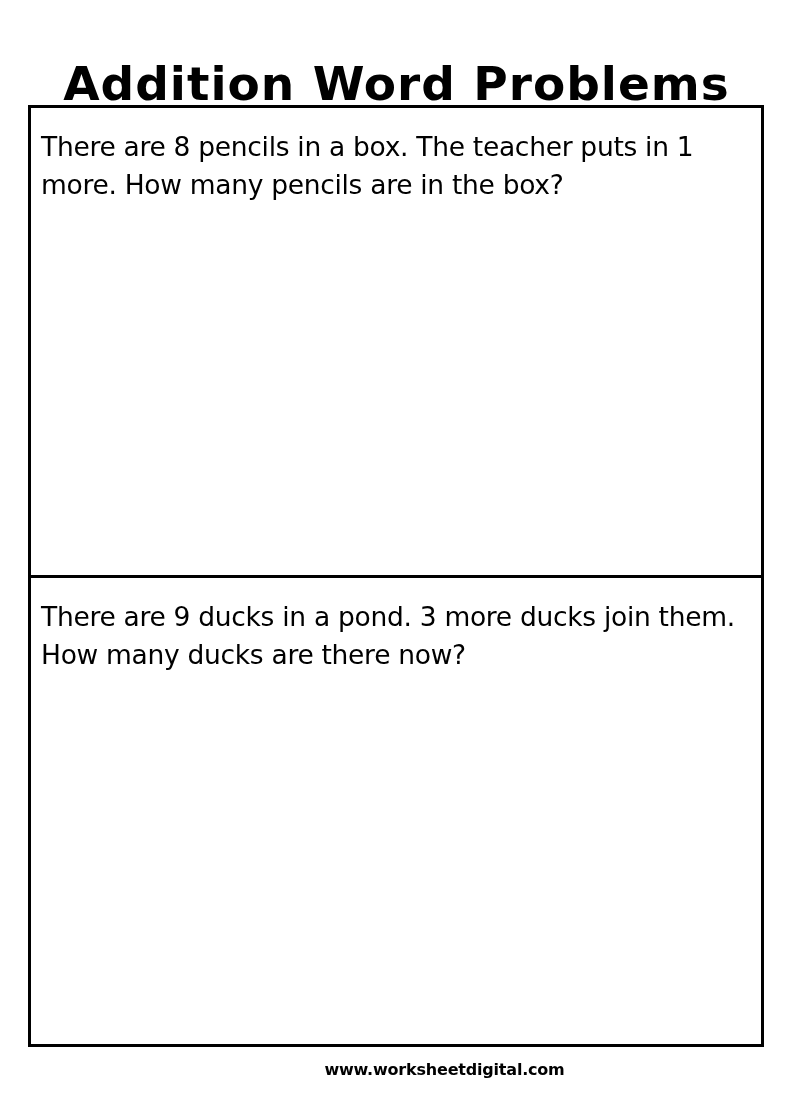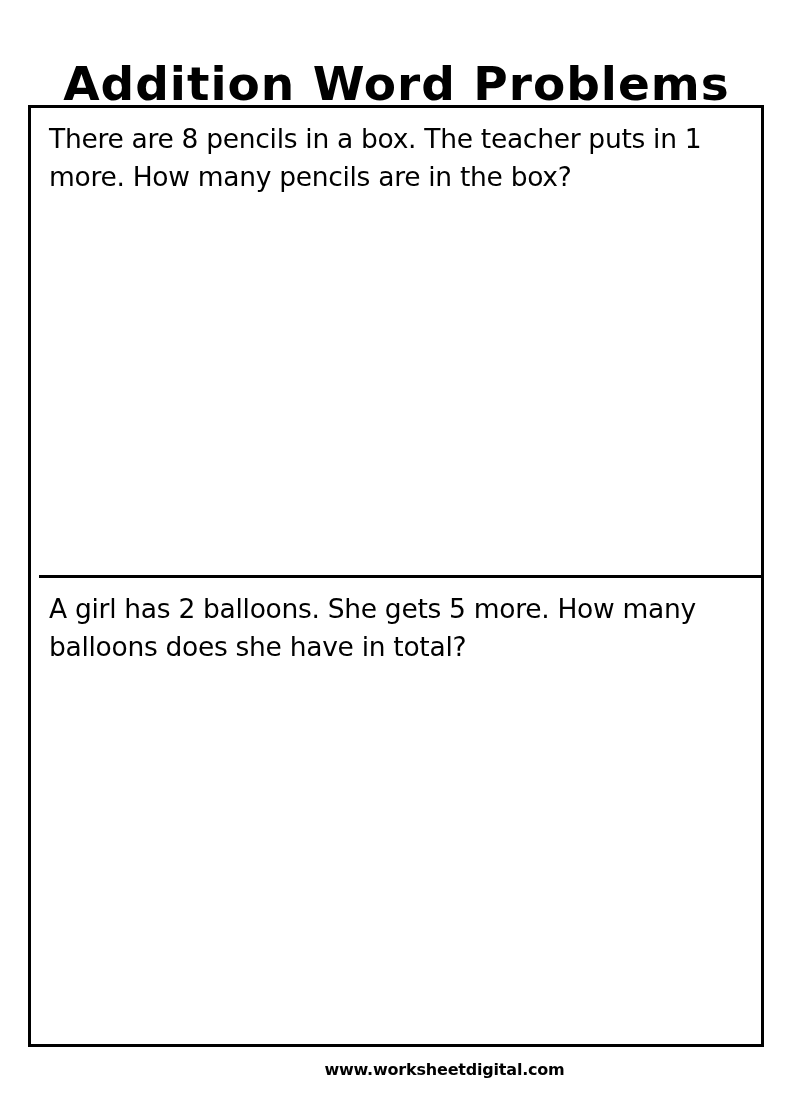--- a/index.html
+++ b/index.html
@@ -36,26 +36,25 @@
       height: 942px;
       box-sizing: border-box;
       border: 3px solid #000;
       display: flex;
       flex-direction: column;
     }
     .problem {
       flex: 1 1 0;
       box-sizing: border-box;
       border-bottom: 3px solid #000;
-      padding: 12px 10px 0 10px;
+      padding: 20px 10px 0 10px;
       font-family: "DejaVu Sans", sans-serif;
       font-size: 26.5px;
       line-height: 38px;
       letter-spacing: -0.3px;
-      margin-left: 8px;
     }
     .problem:last-child {
       border-bottom: none;
     }
     .footer {
       position: absolute;
       left: 0;
       top: 1058px;
       width: 793px;
       text-align: center;
@@ -70,17 +69,17 @@
 </head>
 <body>
 
 <h1 class="title">Addition Word Problems</h1>
 
 <div class="problems">
   <div class="problem">
     <span>There are 8 pencils in a box. The teacher puts in 1 more. How many pencils are in the box?</span>
   </div>
   <div class="problem">
-    <span>A girl has 2 balloons. She gets 5 more. How many balloons does she have in total?</span>
+    <span>There are 9 ducks in a pond. 3 more ducks join them. How many ducks are there now?</span>
   </div>
 </div>
 
 <div class="footer">www.worksheetdigital.com</div>
 
 </body></html>

